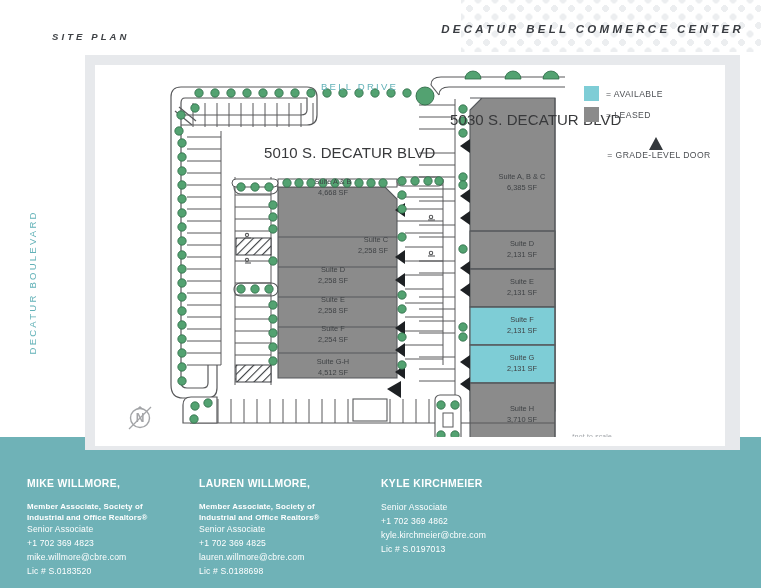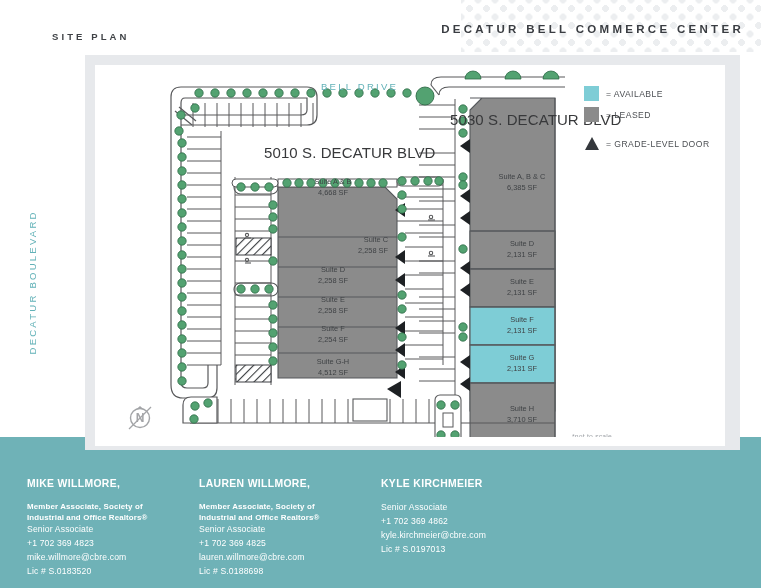--- a/index.html
+++ b/index.html
@@ -16,21 +16,21 @@
     position:absolute; right:0; top:0; width:300px; height:52px;
     background-image:
       radial-gradient(circle, #eceef0 3.2px, rgba(255,255,255,0) 3.6px),
       radial-gradient(circle, #eceef0 3.2px, rgba(255,255,255,0) 3.6px);
     background-size:17px 17px, 17px 17px;
     background-position:0 0, 8.5px 8.5px;
     pointer-events:none;
   }
 
   
-  #header{position:absolute;left:0;top:0;width:761px;height:55px;}
+  #header{position:absolute;left:0;top:0;width:761px;height:55px;font-style:italic;}
   #site-plan-label{
     position:absolute;left:52px;top:31px;
     font-size:9.5px;font-weight:bold;letter-spacing:3.1px;color:#3f4246;
   }
   #project-title{
     position:absolute;right:17px;top:23px;
     font-size:11.5px;font-weight:bold;letter-spacing:3.3px;color:#3a3d42;
   }
 
   
@@ -46,21 +46,21 @@
   
   #legend{position:absolute;left:584px;top:86px;width:150px;}
   .legend-row{display:flex;align-items:center;margin-bottom:6px;}
   .legend-swatch{width:15px;height:15px;margin-right:7px;flex:none;}
   .legend-tri{
     width:0;height:0;margin-right:7px;margin-left:1px;flex:none;
     border-left:7.5px solid transparent;border-right:7.5px solid transparent;
     border-bottom:13px solid #34383c;
   }
   .legend-text{font-size:8.6px;color:#4c4f53;letter-spacing:.45px;white-space:nowrap;}
-  #legend-door-row{margin-top:15px;}
+  #legend-door-row{margin-top:15px;flex-direction:column;}
 
   
   #disclaimer{
     position:absolute;left:572px;top:432px;
     font-size:6.8px;color:#9fa3a8;line-height:1.55;letter-spacing:.2px;
   }
 
   
   #plan{position:absolute;left:95px;top:65px;width:630px;height:381px;}
   #plan svg{display:block;}

